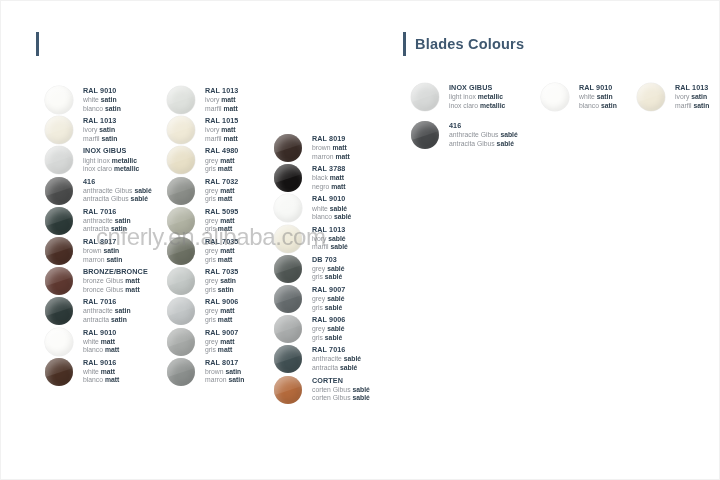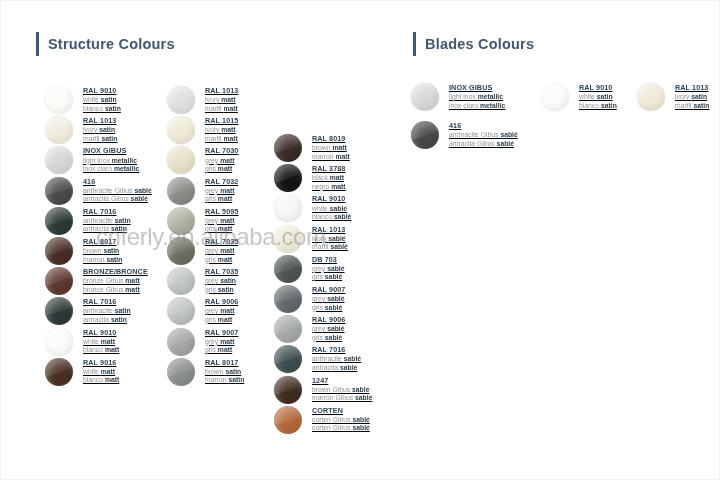--- a/index.html
+++ b/index.html
@@ -38,32 +38,31 @@
   }
   .section-title .label {
     font-size: 14.5px;
     font-weight: bold;
     color: #3f5870;
     letter-spacing: 0.2px;
     white-space: nowrap;
   }
 
   #structure-title { left: 35px; top: 30px; }
-  #blades-title    { left: 402px; top: 30px; margin-left: 10px; }
+  #blades-title    { left: 402px; top: 30px; }
 
   
   .col {
     position: absolute;
   }
   .swatch-row {
     position: relative;
     height: 30.2px;
     display: flex;
     align-items: flex-start;
-    text-decoration: underline;
   }
   .dot {
     width: 28px;
     height: 28px;
     border-radius: 50%;
     flex: 0 0 auto;
     box-shadow: inset -3px -4px 7px rgba(0,0,0,0.10),
                 inset 3px 4px 7px rgba(255,255,255,0.28);
     position: relative;
     overflow: hidden;
@@ -133,21 +132,20 @@
     user-select: none;
   }
 </style>
 </head>
 <body>
 
 <div class="page">
 
   <div class="section-title" id="structure-title">
     <span class="bar"></span>
-    <span class="label">Structure Colours</span>
   </div>
 
   <div class="section-title" id="blades-title">
     <span class="bar"></span>
     <span class="label">Blades Colours</span>
   </div>
 
   <div class="col" id="col-1">
       <div class="swatch-row">
         <div class="dot pale" style="background: rgb(251, 251, 248);"></div>
@@ -243,21 +241,21 @@
         <div class="dot pale" style="background: rgb(239, 233, 214);"></div>
         <div class="txt">
           <div class="code">RAL 1015</div>
           <div class="desc">ivory <b>matt</b></div>
           <div class="desc">marfil <b>matt</b></div>
         </div>
       </div>
       <div class="swatch-row">
         <div class="dot pale" style="background: rgb(231, 223, 198);"></div>
         <div class="txt">
-          <div class="code">RAL 7030</div>
+          <div class="code">RAL 4980</div>
           <div class="desc">grey <b>matt</b></div>
           <div class="desc">gris <b>matt</b></div>
         </div>
       </div>
       <div class="swatch-row">
         <div class="dot" style="background: rgb(138, 141, 136);"></div>
         <div class="txt">
           <div class="code">RAL 7032</div>
           <div class="desc">grey <b>matt</b></div>
           <div class="desc">gris <b>matt</b></div>
@@ -371,28 +369,20 @@
       </div>
       <div class="swatch-row">
         <div class="dot" style="background: rgb(64, 79, 82);"></div>
         <div class="txt">
           <div class="code">RAL 7016</div>
           <div class="desc">anthracite <b>sablé</b></div>
           <div class="desc">antracita <b>sablé</b></div>
         </div>
       </div>
       <div class="swatch-row">
-        <div class="dot" style="background: rgb(65, 45, 33);"></div>
-        <div class="txt">
-          <div class="code">1247</div>
-          <div class="desc">brown Gibus <b>sablé</b></div>
-          <div class="desc">marrón Gibus <b>sablé</b></div>
-        </div>
-      </div>
-      <div class="swatch-row">
         <div class="dot" style="background: rgb(180, 106, 60);"></div>
         <div class="txt">
           <div class="code">CORTEN</div>
           <div class="desc">corten Gibus <b>sablé</b></div>
           <div class="desc">corten Gibus <b>sablé</b></div>
         </div>
       </div>
     </div>
 
   <div class="col" id="bcol-1">

